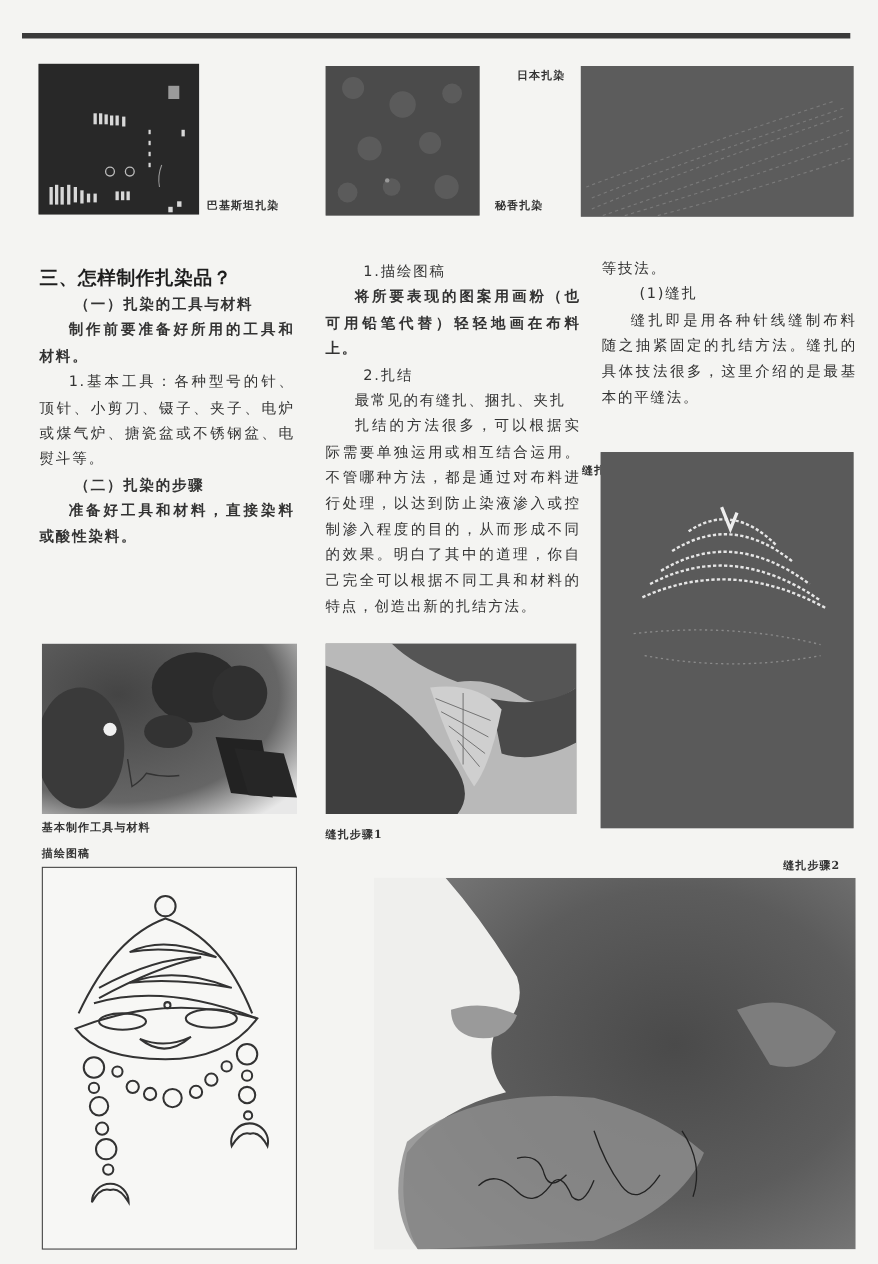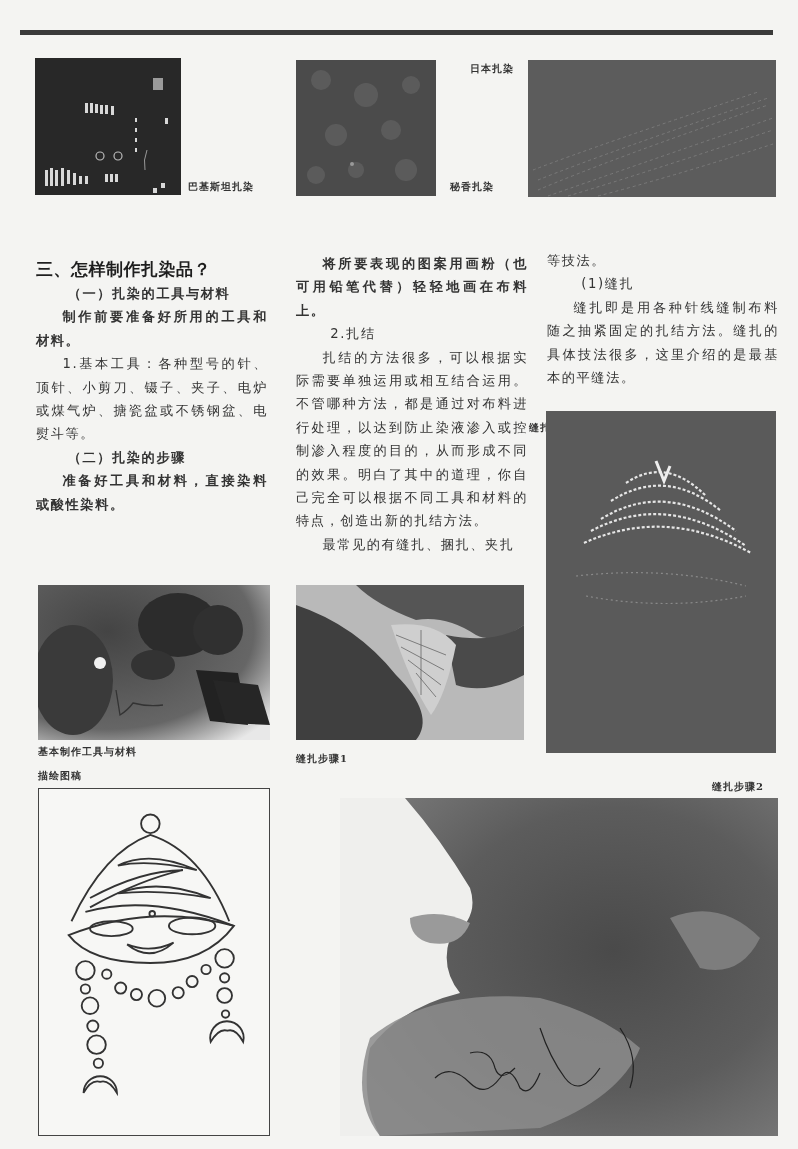--- a/index.html
+++ b/index.html
@@ -8,21 +8,21 @@
     background: #f4f4f2;
     font-family: "DejaVu Sans", "Liberation Sans", sans-serif;
     color: #2a2a2a;
   }
   .abs { position: absolute; }
   .rule { left: 20px; top: 30px; width: 753px; height: 5px; background: #3a3a3a; }
 
   .photo { position: absolute; overflow: hidden; }
   .caption { position: absolute; font-size: 10px; font-weight: bold; color: #333; letter-spacing: 1px; white-space: nowrap; font-family: "DejaVu Serif", serif; }
 
-  .col { position: absolute; font-size: 13.2px; line-height: 23.4px; color: #333; letter-spacing: 1.6px; text-align: justify; margin-top: 16px; }
+  .col { position: absolute; font-size: 13.2px; line-height: 23.4px; color: #333; letter-spacing: 1.6px; text-align: justify; }
   .col p { margin: 0; }
   .indent { text-indent: 2em; }
   .indent-sub { text-indent: 2.6em; }
   .heading { font-size: 17px; font-weight: bold; line-height: 26px; letter-spacing: 0.5px; color: #1e1e1e; font-family: "DejaVu Sans", sans-serif; }
   .subhead { font-weight: bold; text-indent: 2.4em; }
   .bold { font-weight: bold; }
 </style>
 </head>
 <body>
 
@@ -101,24 +101,25 @@
 <div class="col" style="left:36px; top:240px; width:232px;">
   <p class="heading">三、怎样制作扎染品？</p>
   <p class="subhead">（一）扎染的工具与材料</p>
   <p class="indent bold">制作前要准备好所用的工具和材料。</p>
   <p class="indent">1.基本工具：各种型号的针、顶针、小剪刀、镊子、夹子、电炉或煤气炉、搪瓷盆或不锈钢盆、电熨斗等。</p>
   <p class="subhead">（二）扎染的步骤</p>
   <p class="indent bold">准备好工具和材料，直接染料或酸性染料。</p>
 </div>
 
 <div class="col" style="left:296px; top:236px; width:232px;">
+  <p class="indent-sub">1.描绘图稿</p>
   <p class="indent bold">将所要表现的图案用画粉（也可用铅笔代替）轻轻地画在布料上。</p>
   <p class="indent-sub">2.扎结</p>
+  <p class="indent">最常见的有缝扎、捆扎、夹扎</p>
   <p class="indent">扎结的方法很多，可以根据实际需要单独运用或相互结合运用。不管哪种方法，都是通过对布料进行处理，以达到防止染液渗入或控制渗入程度的目的，从而形成不同的效果。明白了其中的道理，你自己完全可以根据不同工具和材料的特点，创造出新的扎结方法。</p>
-  <p class="indent">最常见的有缝扎、捆扎、夹扎</p>
 </div>
 
 <div class="col" style="left:547px; top:233px; width:232px;">
   <p>等技法。</p>
   <p class="indent-sub">(1)缝扎</p>
   <p class="indent">缝扎即是用各种针线缝制布料随之抽紧固定的扎结方法。缝扎的具体技法很多，这里介绍的是最基本的平缝法。</p>
 </div>
 <div class="caption" style="left:529px; top:390px;margin-top:31px;">缝扎染完色效果</div>
 
 <div class="photo" style="left:546px; top:411px; width:230px; height:342px; background:#5b5b5b;">

